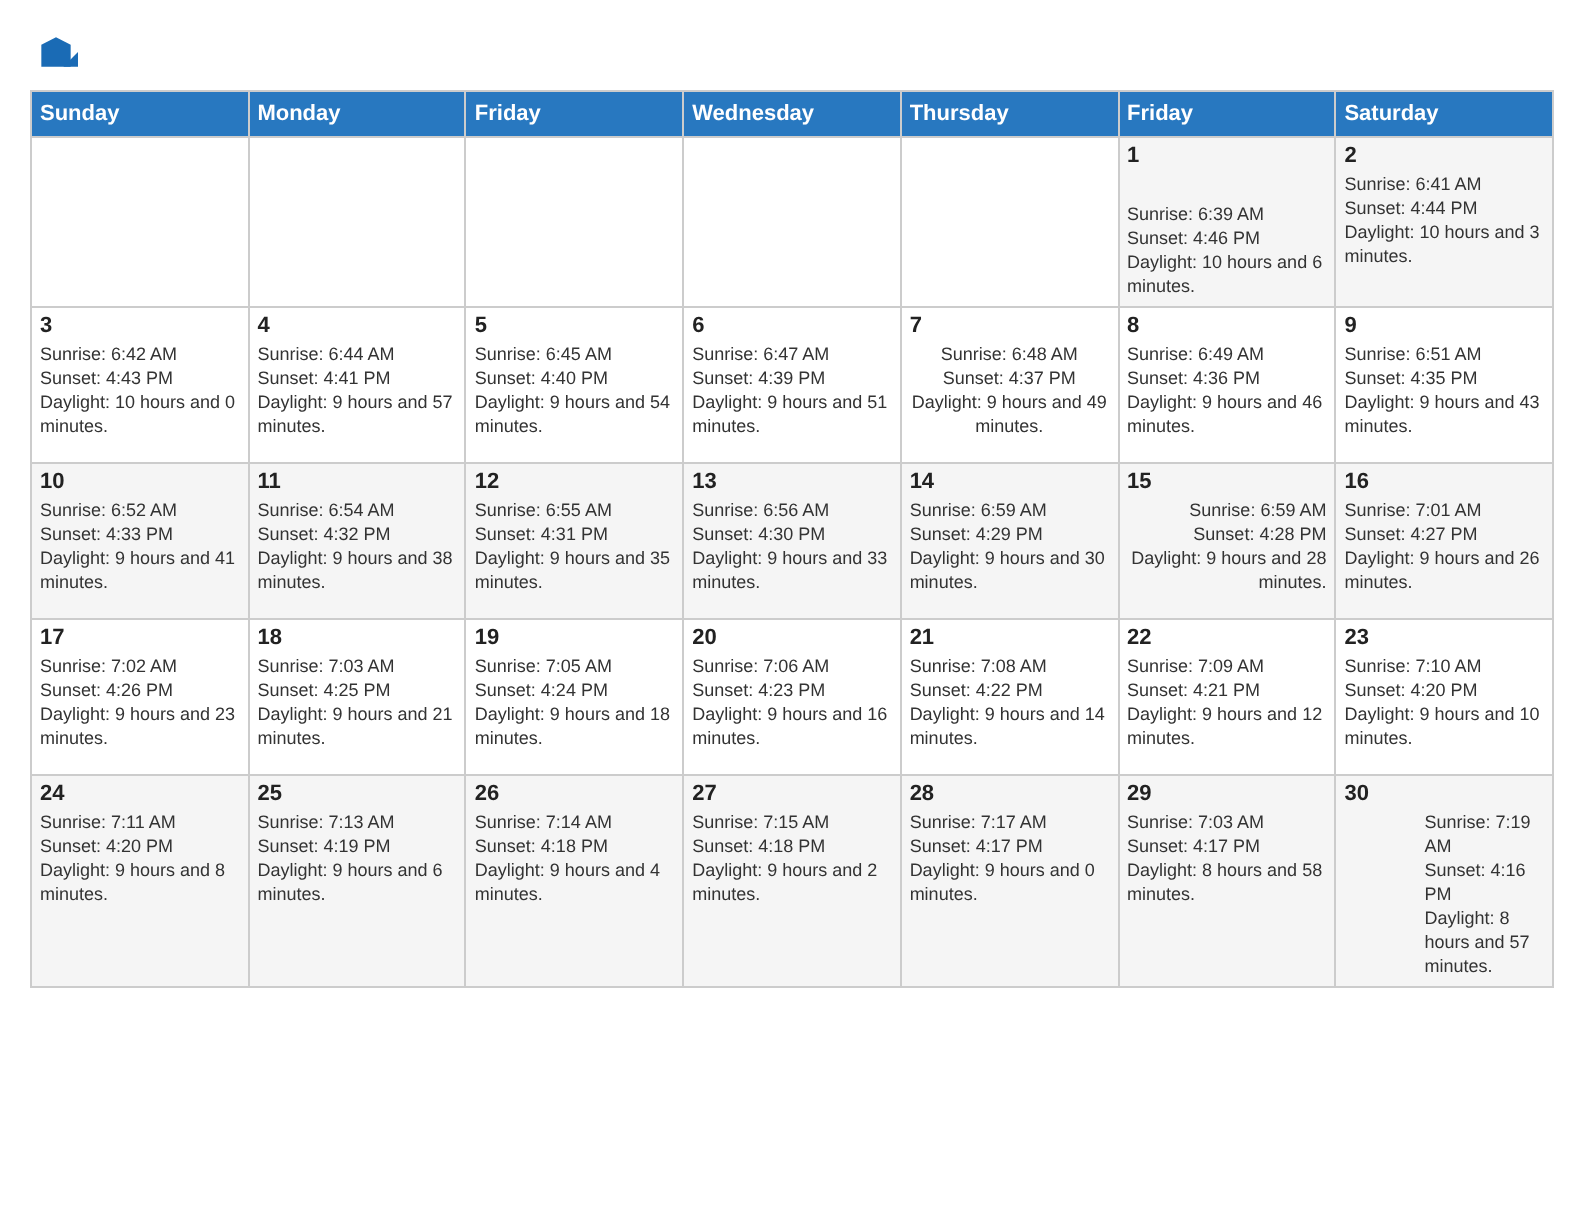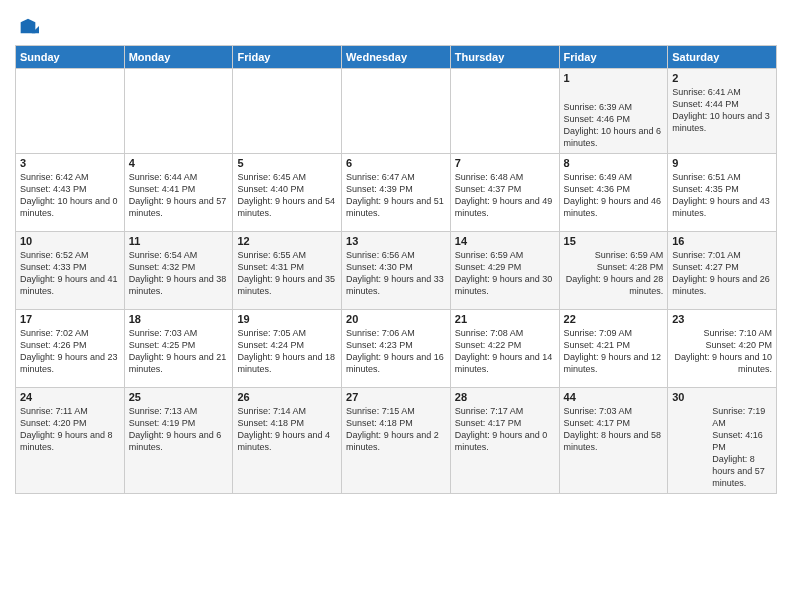--- a/index.html
+++ b/index.html
@@ -166,21 +166,21 @@
 Daylight: 9 hours and 54 minutes.</div>
           </td>
           <td>
             <span class="day-num">6</span>
             <div class="day-info" style="white-space: pre-line;">Sunrise: 6:47 AM
 Sunset: 4:39 PM
 Daylight: 9 hours and 51 minutes.</div>
           </td>
           <td>
             <span class="day-num">7</span>
-            <div class="day-info" style="white-space: pre-line;">Sunrise: 6:48 AM
+            <div class="day-info" style="white-space: pre-line; text-align: center;">Sunrise: 6:48 AM
 Sunset: 4:37 PM
 Daylight: 9 hours and 49 minutes.</div>
           </td>
           <td>
             <span class="day-num">8</span>
             <div class="day-info" style="white-space: pre-line;">Sunrise: 6:49 AM
 Sunset: 4:36 PM
 Daylight: 9 hours and 46 minutes.</div>
           </td>
           <td>
@@ -266,21 +266,21 @@
 Daylight: 9 hours and 14 minutes.</div>
           </td>
           <td>
             <span class="day-num">22</span>
             <div class="day-info" style="white-space: pre-line;">Sunrise: 7:09 AM
 Sunset: 4:21 PM
 Daylight: 9 hours and 12 minutes.</div>
           </td>
           <td>
             <span class="day-num">23</span>
-            <div class="day-info" style="white-space: pre-line; text-align: right;">Sunrise: 7:10 AM
+            <div class="day-info" style="white-space: pre-line;">Sunrise: 7:10 AM
 Sunset: 4:20 PM
 Daylight: 9 hours and 10 minutes.</div>
           </td>
         </tr>
         <tr>
           <td>
             <span class="day-num">24</span>
             <div class="day-info" style="white-space: pre-line;">Sunrise: 7:11 AM
 Sunset: 4:20 PM
 Daylight: 9 hours and 8 minutes.</div>
@@ -303,21 +303,21 @@
 Sunset: 4:18 PM
 Daylight: 9 hours and 2 minutes.</div>
           </td>
           <td>
             <span class="day-num">28</span>
             <div class="day-info" style="white-space: pre-line;">Sunrise: 7:17 AM
 Sunset: 4:17 PM
 Daylight: 9 hours and 0 minutes.</div>
           </td>
           <td>
-            <span class="day-num">44</span>
+            <span class="day-num">29</span>
             <div class="day-info" style="white-space: pre-line;">Sunrise: 7:03 AM
 Sunset: 4:17 PM
 Daylight: 8 hours and 58 minutes.</div>
           </td>
           <td>
             <span class="day-num">30</span>
             <div class="day-info" style="white-space: pre-line; margin-left: 40px;">Sunrise: 7:19 AM
 Sunset: 4:16 PM
 Daylight: 8 hours and 57 minutes.</div>
           </td>

